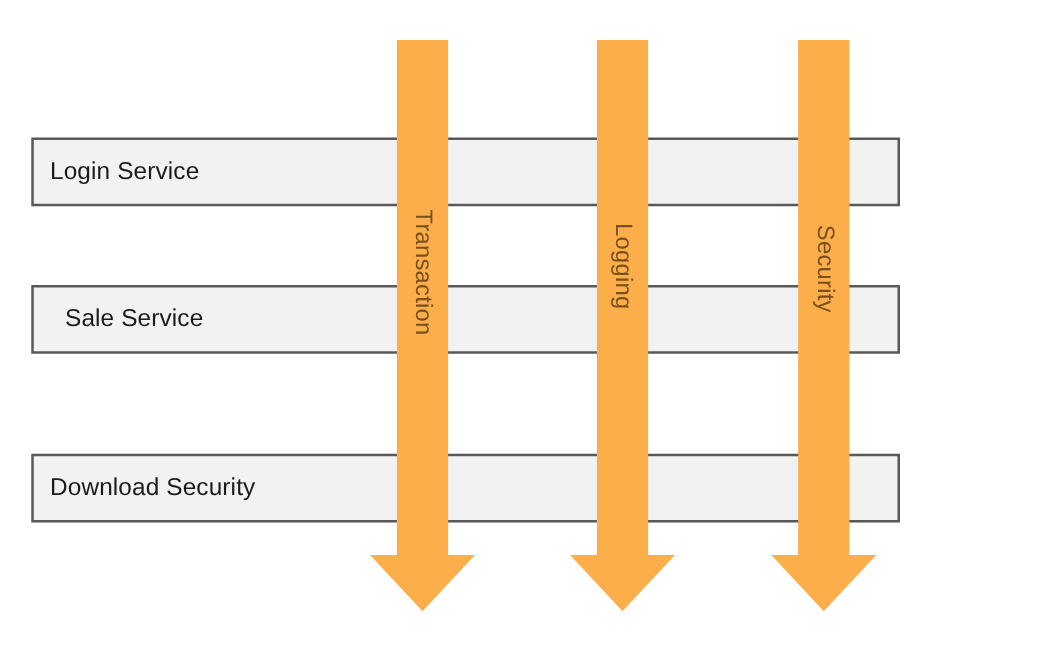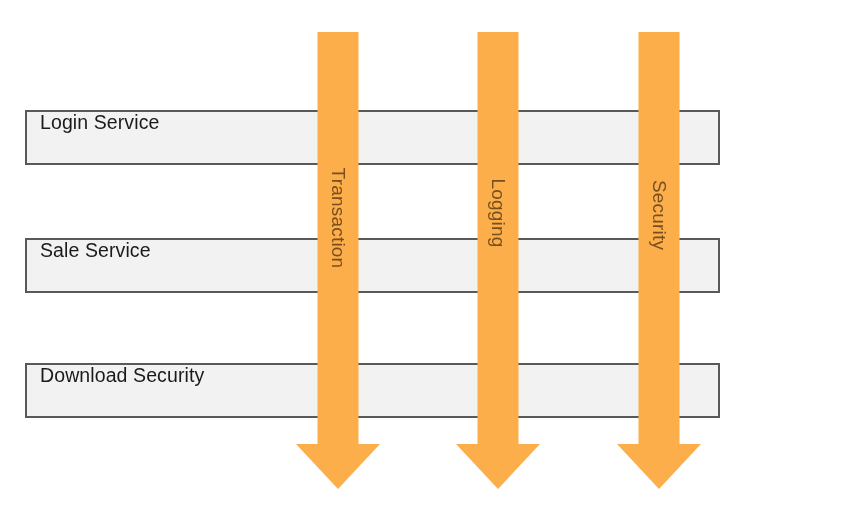--- a/index.html
+++ b/index.html
@@ -19,32 +19,33 @@
   
   .service-row {
     position: absolute;
     left: 25px;
     width: 695px;
     height: 55px;
     box-sizing: border-box;
     background: #f2f2f2;
     border: 2px solid #595959;
     display: flex;
+    align-items: center;
     z-index: 1;
   }
   .service-row .service-label {
     padding-left: 13px;
     font-size: 19.5px;
     line-height: 1.1;
     color: #1a1a1a;
     white-space: nowrap;
     letter-spacing: 0.1px;
   }
   #row-login    { top: 110px; }
-  #row-sale     { top: 238px; }
+  #row-sale     { top: 228px; padding-left: 12px; }
   #row-download { top: 363px; }
 
   
   .aspect-arrow {
     position: absolute;
     z-index: 3;
     pointer-events: none;
   }
   .aspect-arrow .shaft {
     position: absolute;

